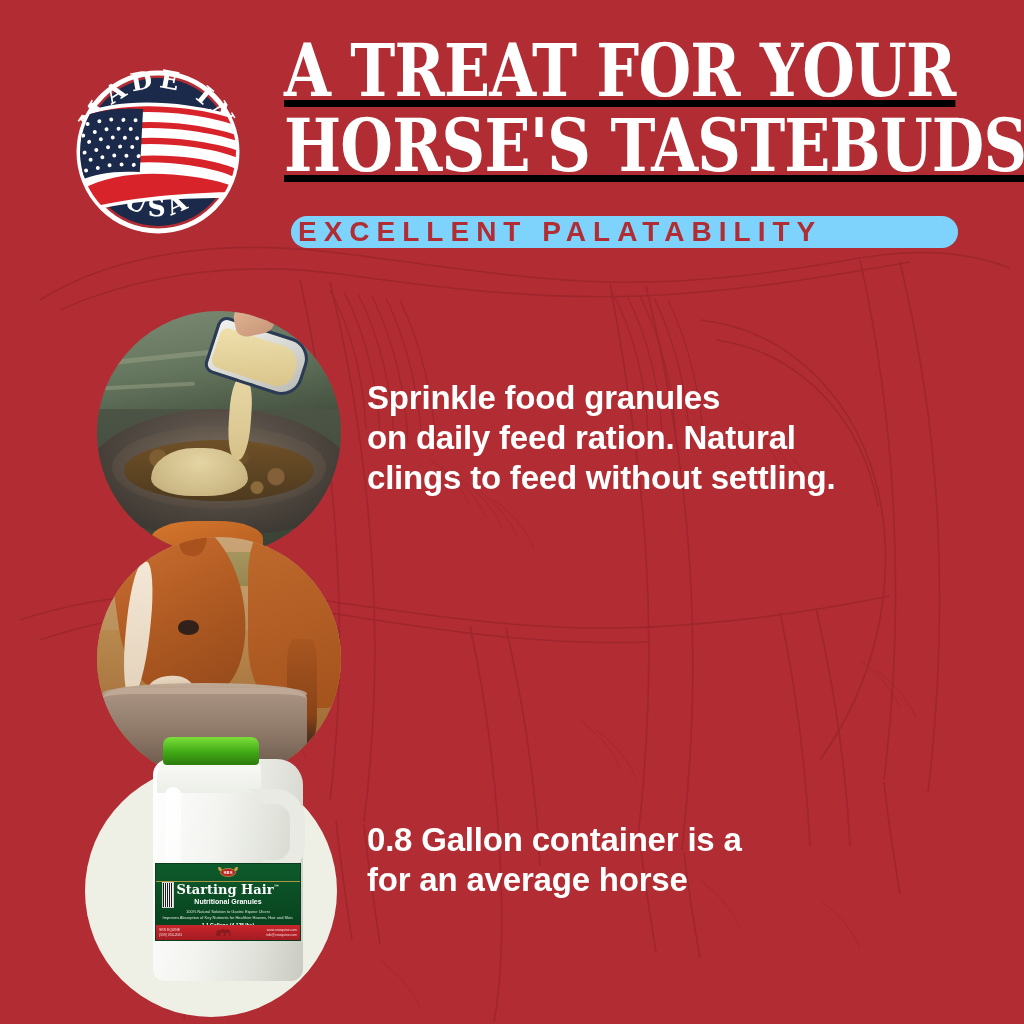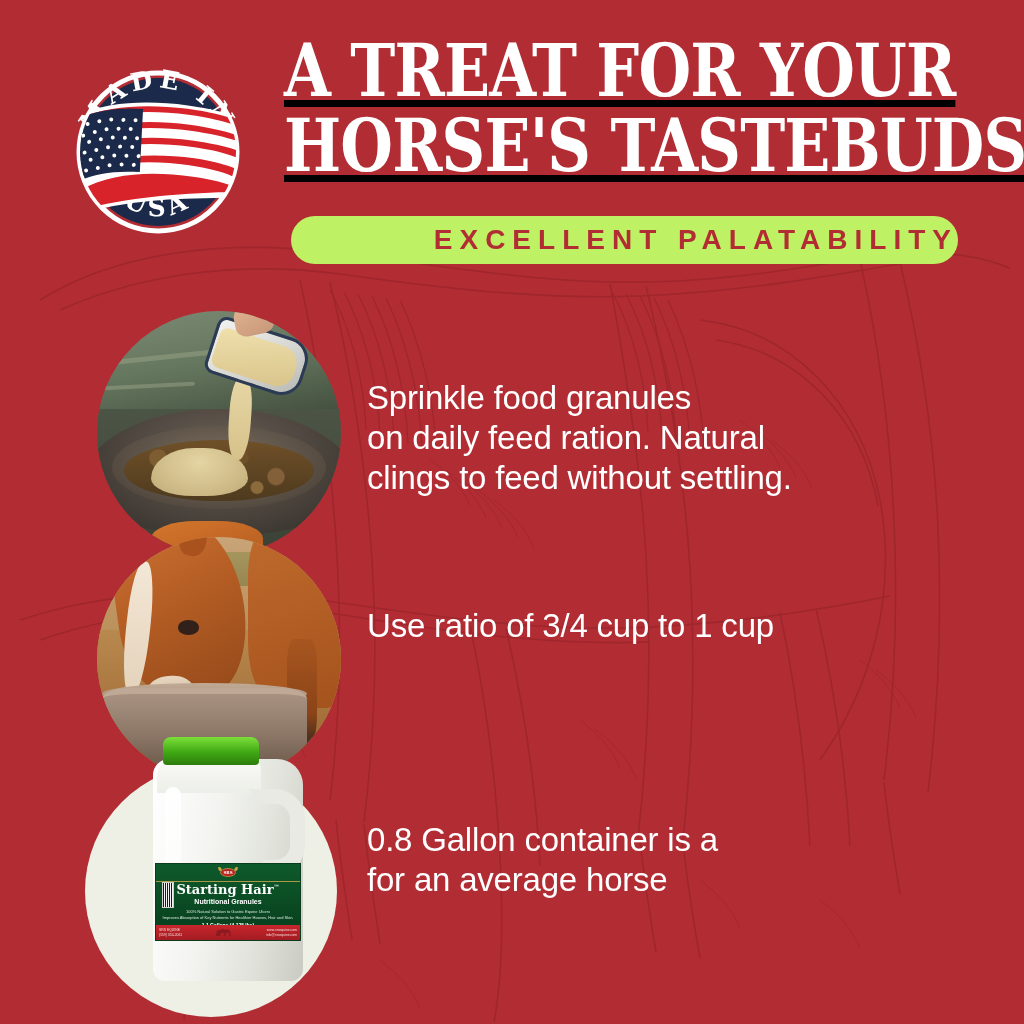--- a/index.html
+++ b/index.html
@@ -59,26 +59,26 @@
     transform-origin: left center;
   }
   .headline-line.l2 { margin-top: 4px; }
 
   
   .subtitle-pill {
     position: absolute;
     left: 291px;
     top: 216px;
     width: 667px;
-    height: 48px;
-    background: #bef264;
+    height: 32px;
+    background: #7dd3fc;
     border-radius: 26px;
     display: flex;
     align-items: center;
-    justify-content: flex-end;
+    justify-content: flex-start;
   }
   .subtitle-pill span {
     color: #b22c33;
     font-size: 28px;
     font-weight: bold;
     letter-spacing: 7px;
     text-indent: 7px;
     font-family: "Liberation Sans", sans-serif;
   }
 
@@ -324,21 +324,21 @@
     position: absolute; left: 6px; top: 18px; width: 12px; height: 26px;
     background:
       repeating-linear-gradient(90deg,#1a1a1a 0 1px,#f4f4f4 1px 2px);
     border: 1px solid #cfcfcf;
   }
 
   
   .text-block {
     position: absolute;
     color: #ffffff;
-    font-weight: normal;
+    font-weight: bold;
     font-size: 33px;
     line-height: 40px;
     letter-spacing: -0.2px;
     white-space: nowrap;
   }
   .tb-1 { left: 367px; top: 378px; }
   .tb-2 { left: 367px; top: 606px; }
   .tb-3 { left: 367px; top: 820px; }
 
   .hl-pill {
@@ -594,21 +594,20 @@
     </div>
   </div>
 
   <div class="text-block tb-1">
     <div>Sprinkle food granules</div>
     <div>on daily feed ration. Natural</div>
     <div>clings to feed without settling.</div>
   </div>
 
   <div class="text-block tb-2">
-    <div>Use ratio of  3/4 cup to 1 cup</div>
   </div>
 
   <div class="text-block tb-3">
     <div>0.8 Gallon container is a</div>
     <div>for an average horse</div>
   </div>
 
 </div>
 
 </body></html>

